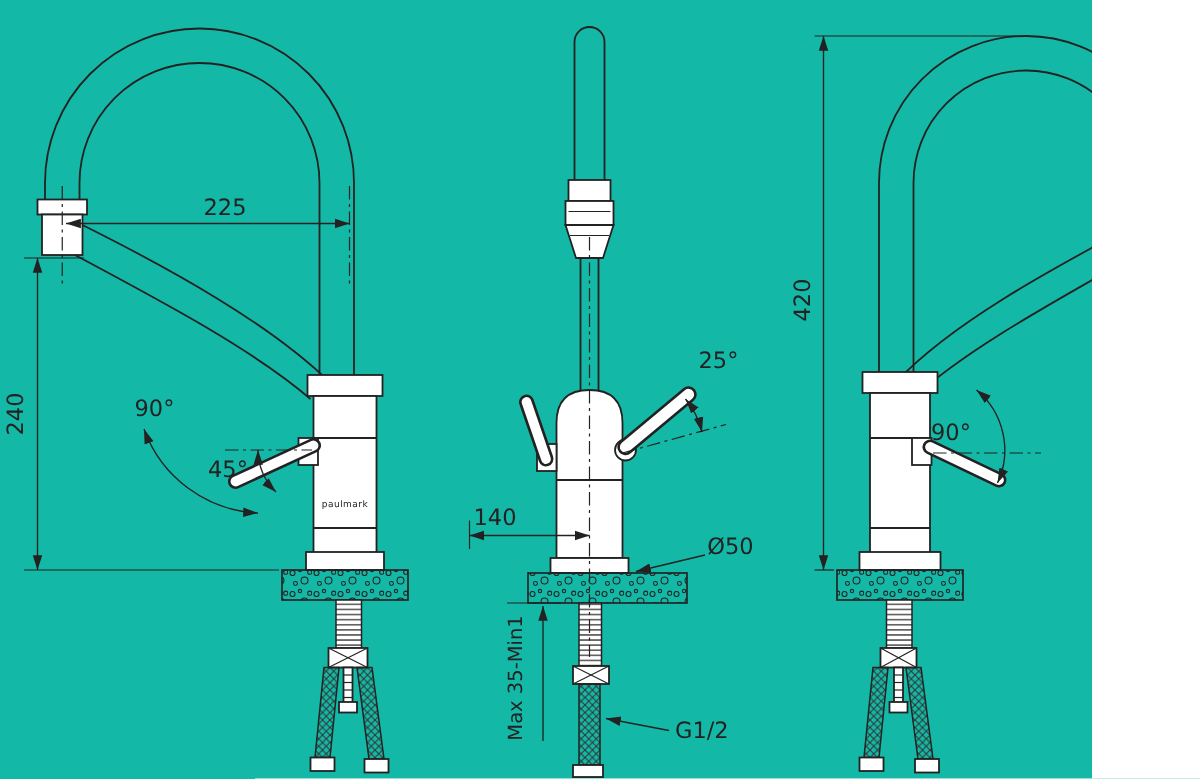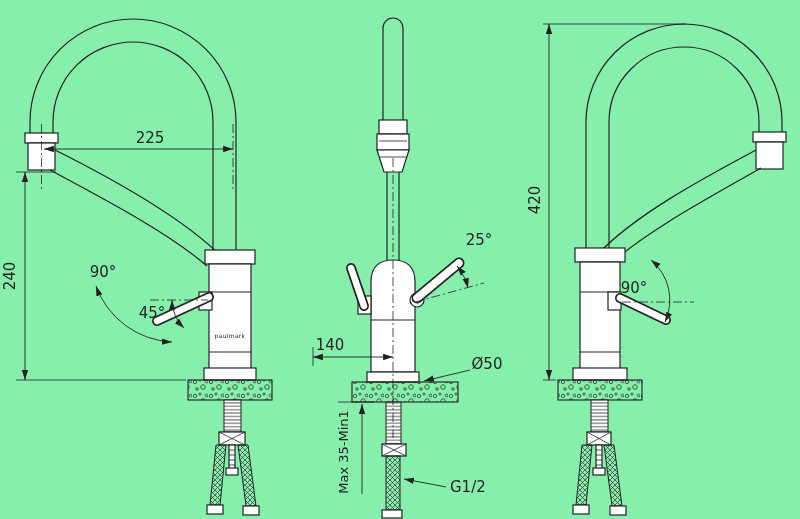--- a/index.html
+++ b/index.html
@@ -1,16 +1,16 @@
 <!DOCTYPE html>
 <html><head>
 <meta charset="utf-8">
 <style>
   html,body{margin:0;padding:0;background:#ffffff;}
-  .canvas{position:relative;width:800px;height:519px;background:#86efac;overflow:hidden;}
+  .canvas{position:relative;width:728px;height:519px;background:#14b8a6;overflow:hidden;}
   svg{display:block;}
   .dim{font:15px "DejaVu Sans", sans-serif;fill:#222;}
   .dim-sm{font:13px "DejaVu Sans", sans-serif;fill:#222;}
   .brand{font:6px "DejaVu Sans", sans-serif;fill:#222;letter-spacing:.3px;}
   .shape{stroke:#222;stroke-width:1.2;fill:none;}
   .wfill{fill:#ffffff;}
   .thin{stroke:#222;stroke-width:0.8;fill:none;}
   .cline{stroke:#222;stroke-width:0.8;fill:none;stroke-dasharray:9 3 2 3;}
   .dimln{stroke:#222;stroke-width:0.9;fill:none;}
 </style>

